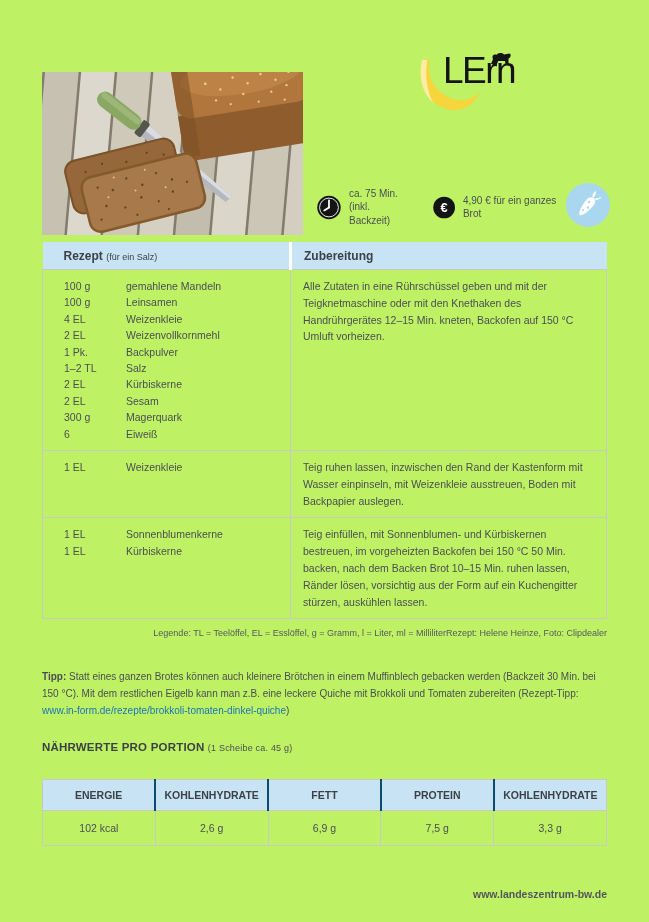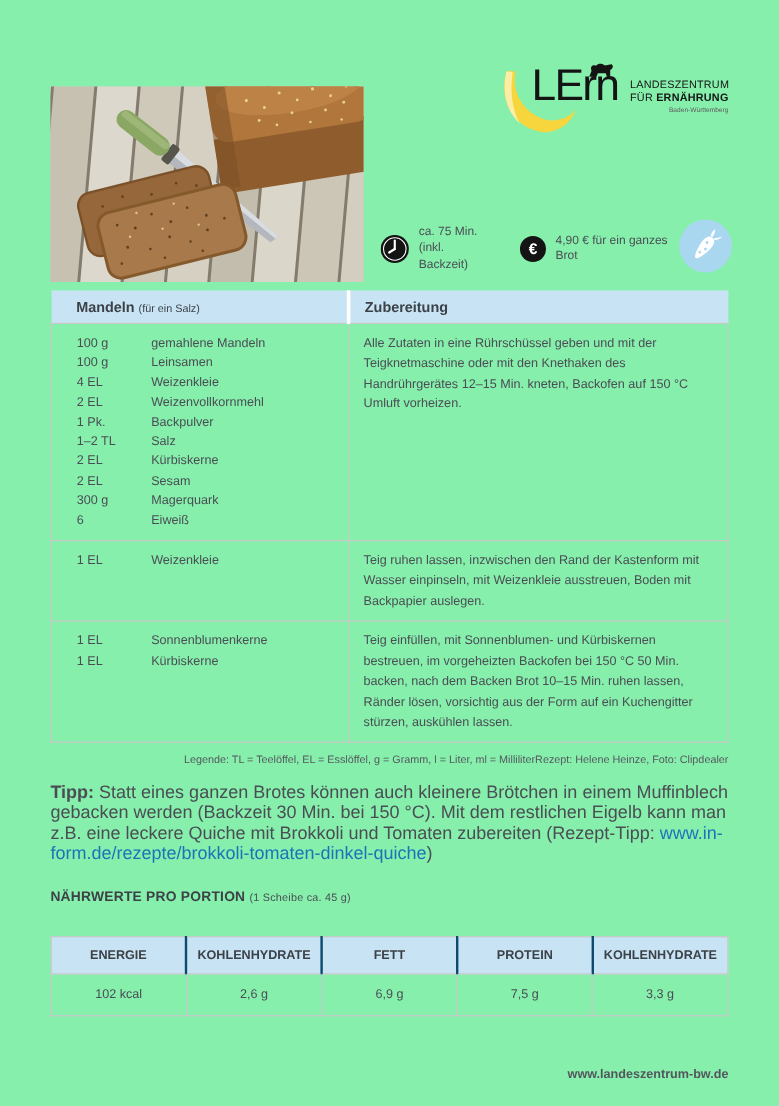--- a/index.html
+++ b/index.html
@@ -1,19 +1,19 @@
 <!DOCTYPE html>
 <html><head>
 <meta charset="utf-8">
 <style>
   * { box-sizing: border-box; margin: 0; padding: 0; }
   html,body { background:#ffffff; }
   .page {
     width:649px; height:922px; padding:0 42px; position:relative;
-    background:#86efac; overflow:hidden;
+    background:#bef264; overflow:hidden;
     font-family:"Liberation Sans", sans-serif; color:#4a4e54;
   }
 
   
   .hdr { display:flex; justify-content:space-between; align-items:flex-start; padding-top:56px; height:72px; }
   .title { font-size:19px; font-weight:bold; color:#53565c; letter-spacing:.4px; margin-top:20px; }
   .logo { position:relative; width:192px; height:70px; }
   .logo-crescent { position:absolute; left:0; top:8; }
   .logo-word { position:absolute; left:28px; top:-6px; font-size:37px; font-weight:500; color:#141414; letter-spacing:-1.5px; }
   .logo-lion { position:absolute; left:74px; top:-4px; }
@@ -43,21 +43,21 @@
   table.recipe td { border:1px solid #c9c9c9; vertical-align:top; }
   .ing-cell { padding:8px 8px 8px 21px; }
   .ing-line { display:flex; font-size:10.5px; line-height:16.4px; }
   .ing-line .amount { width:62px; flex:none; }
   .prep-cell { padding:8px 12px 8px 12px; font-size:10.5px; line-height:16.8px; }
 
   
   .legend-row { display:flex; justify-content:flex-end; font-size:9px; color:#55585e; margin-top:9px; }
 
   
-  .tip { margin-top:14px; font-size:15px; line-height:17px; color:#4a4e54; }
+  .tip { margin-top:30px; font-size:10px; line-height:17px; color:#4a4e54; }
   .tip .lbl { font-weight:bold; }
   .tip a { color:#1b74b8; text-decoration:none; }
 
   
   .nut-heading { margin-top:22px; font-size:11.5px; font-weight:bold; color:#3c4148; letter-spacing:.2px; }
   .nut-heading .note { font-size:9px; font-weight:normal; color:#4a4e54; }
   table.nutrition { width:100%; border-collapse:collapse; margin-top:26px; table-layout:fixed; }
   table.nutrition th {
     background:#c8e4f4; color:#3c4148; font-size:10.5px; font-weight:bold;
     text-align:center; padding:9px 0; border:1px solid #c9c9c9;
@@ -79,25 +79,20 @@
     <div class="title">EIWEIßBROT</div>
     <div class="logo">
       <svg class="logo-crescent" width="68" height="58" viewBox="0 0 70 60">
         <path d="M7 4 C 1 26 10 46 30 54 C 46 60 61 52 67 37 C 59 46 45 49 33 42 C 19 34 12 20 15 4 C 12 3 9 3 7 4 Z" fill="#f6d53d"></path>
         <path d="M7 4 C 3 22 7 38 19 49 C 12 37 10 20 12.5 4.5 C 10.5 3.8 8.2 3.6 7 4 Z" fill="#fbeda6"></path>
       </svg>
       <div class="logo-word">LErn</div>
       <svg class="logo-lion" width="24" height="13" viewBox="0 0 24 13">
         <path d="M2 12 L4 7 C2.5 4 4.5 1.5 7.5 2.8 C9.5 0.6 13 0.6 15 2.6 L20.5 1.6 C22.5 2.6 21.8 5.4 19.5 6.4 L19.5 12 L16.8 12 L15.8 9 L9.2 9 L8 12 Z" fill="#141414"></path>
       </svg>
-      <div class="logo-text">
-        <div class="l1">LANDESZENTRUM</div>
-        <div class="l2"><span>FÜR </span><b>ERNÄHRUNG</b></div>
-        <div class="l3">Baden-Württemberg</div>
-      </div>
     </div>
   </div>
 
   <div class="photo-row">
     <svg class="photo" viewBox="0 0 261 163" preserveAspectRatio="none">
       <defs>
         <clipPath id="ph">
             <rect x="0" y="0" width="261" height="163"></rect>
           </clipPath>
       </defs>
@@ -231,21 +226,21 @@
     </div>
   </div>
 
   <table class="recipe">
     <colgroup>
         <col class="c1">
         <col>
       </colgroup>
     <thead>
       <tr>
-        <th><span>Mandeln</span> <span class="note">(für ein Salz)</span></th>
+        <th><span>Rezept</span> <span class="note">(für ein Salz)</span></th>
         <th class="prep-h">Zubereitung</th>
       </tr>
     </thead>
     <tbody>
         <tr>
           <td class="ing-cell">
             <div class="ing-line">
               <span class="amount">100 g</span>
               <span>gemahlene Mandeln</span>
             </div>

